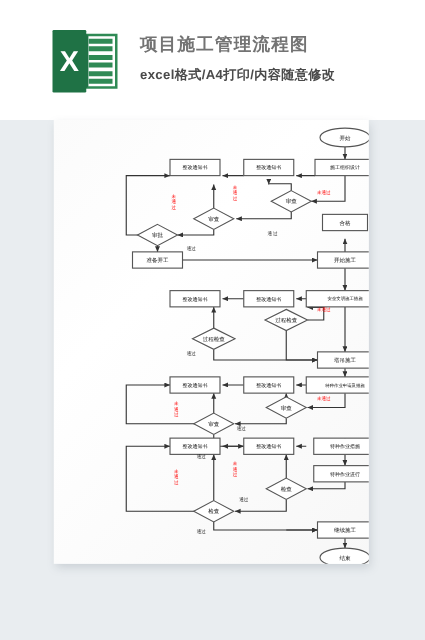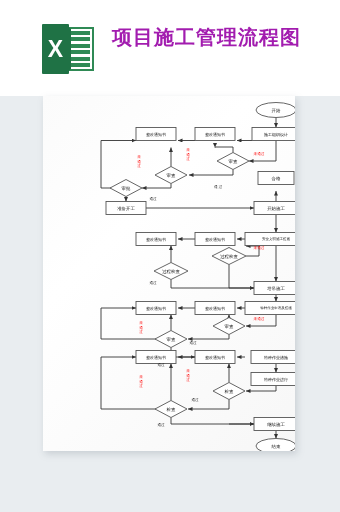--- a/index.html
+++ b/index.html
@@ -38,21 +38,21 @@
   }
   #logo .notch{
     position:absolute;left:22px;top:0;width:7px;height:50px;
     background:#1f7245;
     clip-path:polygon(0 0,100% 10%,100% 90%,0 100%);
   }
   #title-block{
     position:absolute;left:112px;top:26px;width:200px;
   }
   #main-title{
-    font-size:20px;font-weight:bold;color:#a21caf;letter-spacing:1px;
+    font-size:14px;font-weight:bold;color:#737373;letter-spacing:1px;
     line-height:22px;white-space:nowrap;font-family:Liberation Serif, serif;
   }
   #sub-title{
     margin-top:5px;
     font-size:10.5px;font-weight:bold;color:#4a4a4a;letter-spacing:.3px;
     line-height:14px;white-space:nowrap;
   }
   
   #paper{
     position:absolute;left:43px;top:96px;width:252px;height:355px;
@@ -76,20 +76,21 @@
         <i></i>
         <i></i>
     </div>
     <div class="xpanel">
       <span>X</span>
     </div>
     <div class="notch"></div>
   </div>
   <div id="title-block">
     <div id="main-title">项目施工管理流程图</div>
+    <div id="sub-title">excel格式/A4打印/内容随意修改</div>
   </div>
 </div>
 
 <div id="paper">
   <div id="paper-inner">
     <svg id="flow-svg" width="252" height="355" viewBox="0 0 252 355">
       <defs>
         <marker id="ah" markerWidth="6" markerHeight="6" refX="5" refY="2.2" orient="auto" markerUnits="strokeWidth">
           <path d="M0,0 L5,2.2 L0,4.4 z" fill="#333333"></path>
         </marker>

